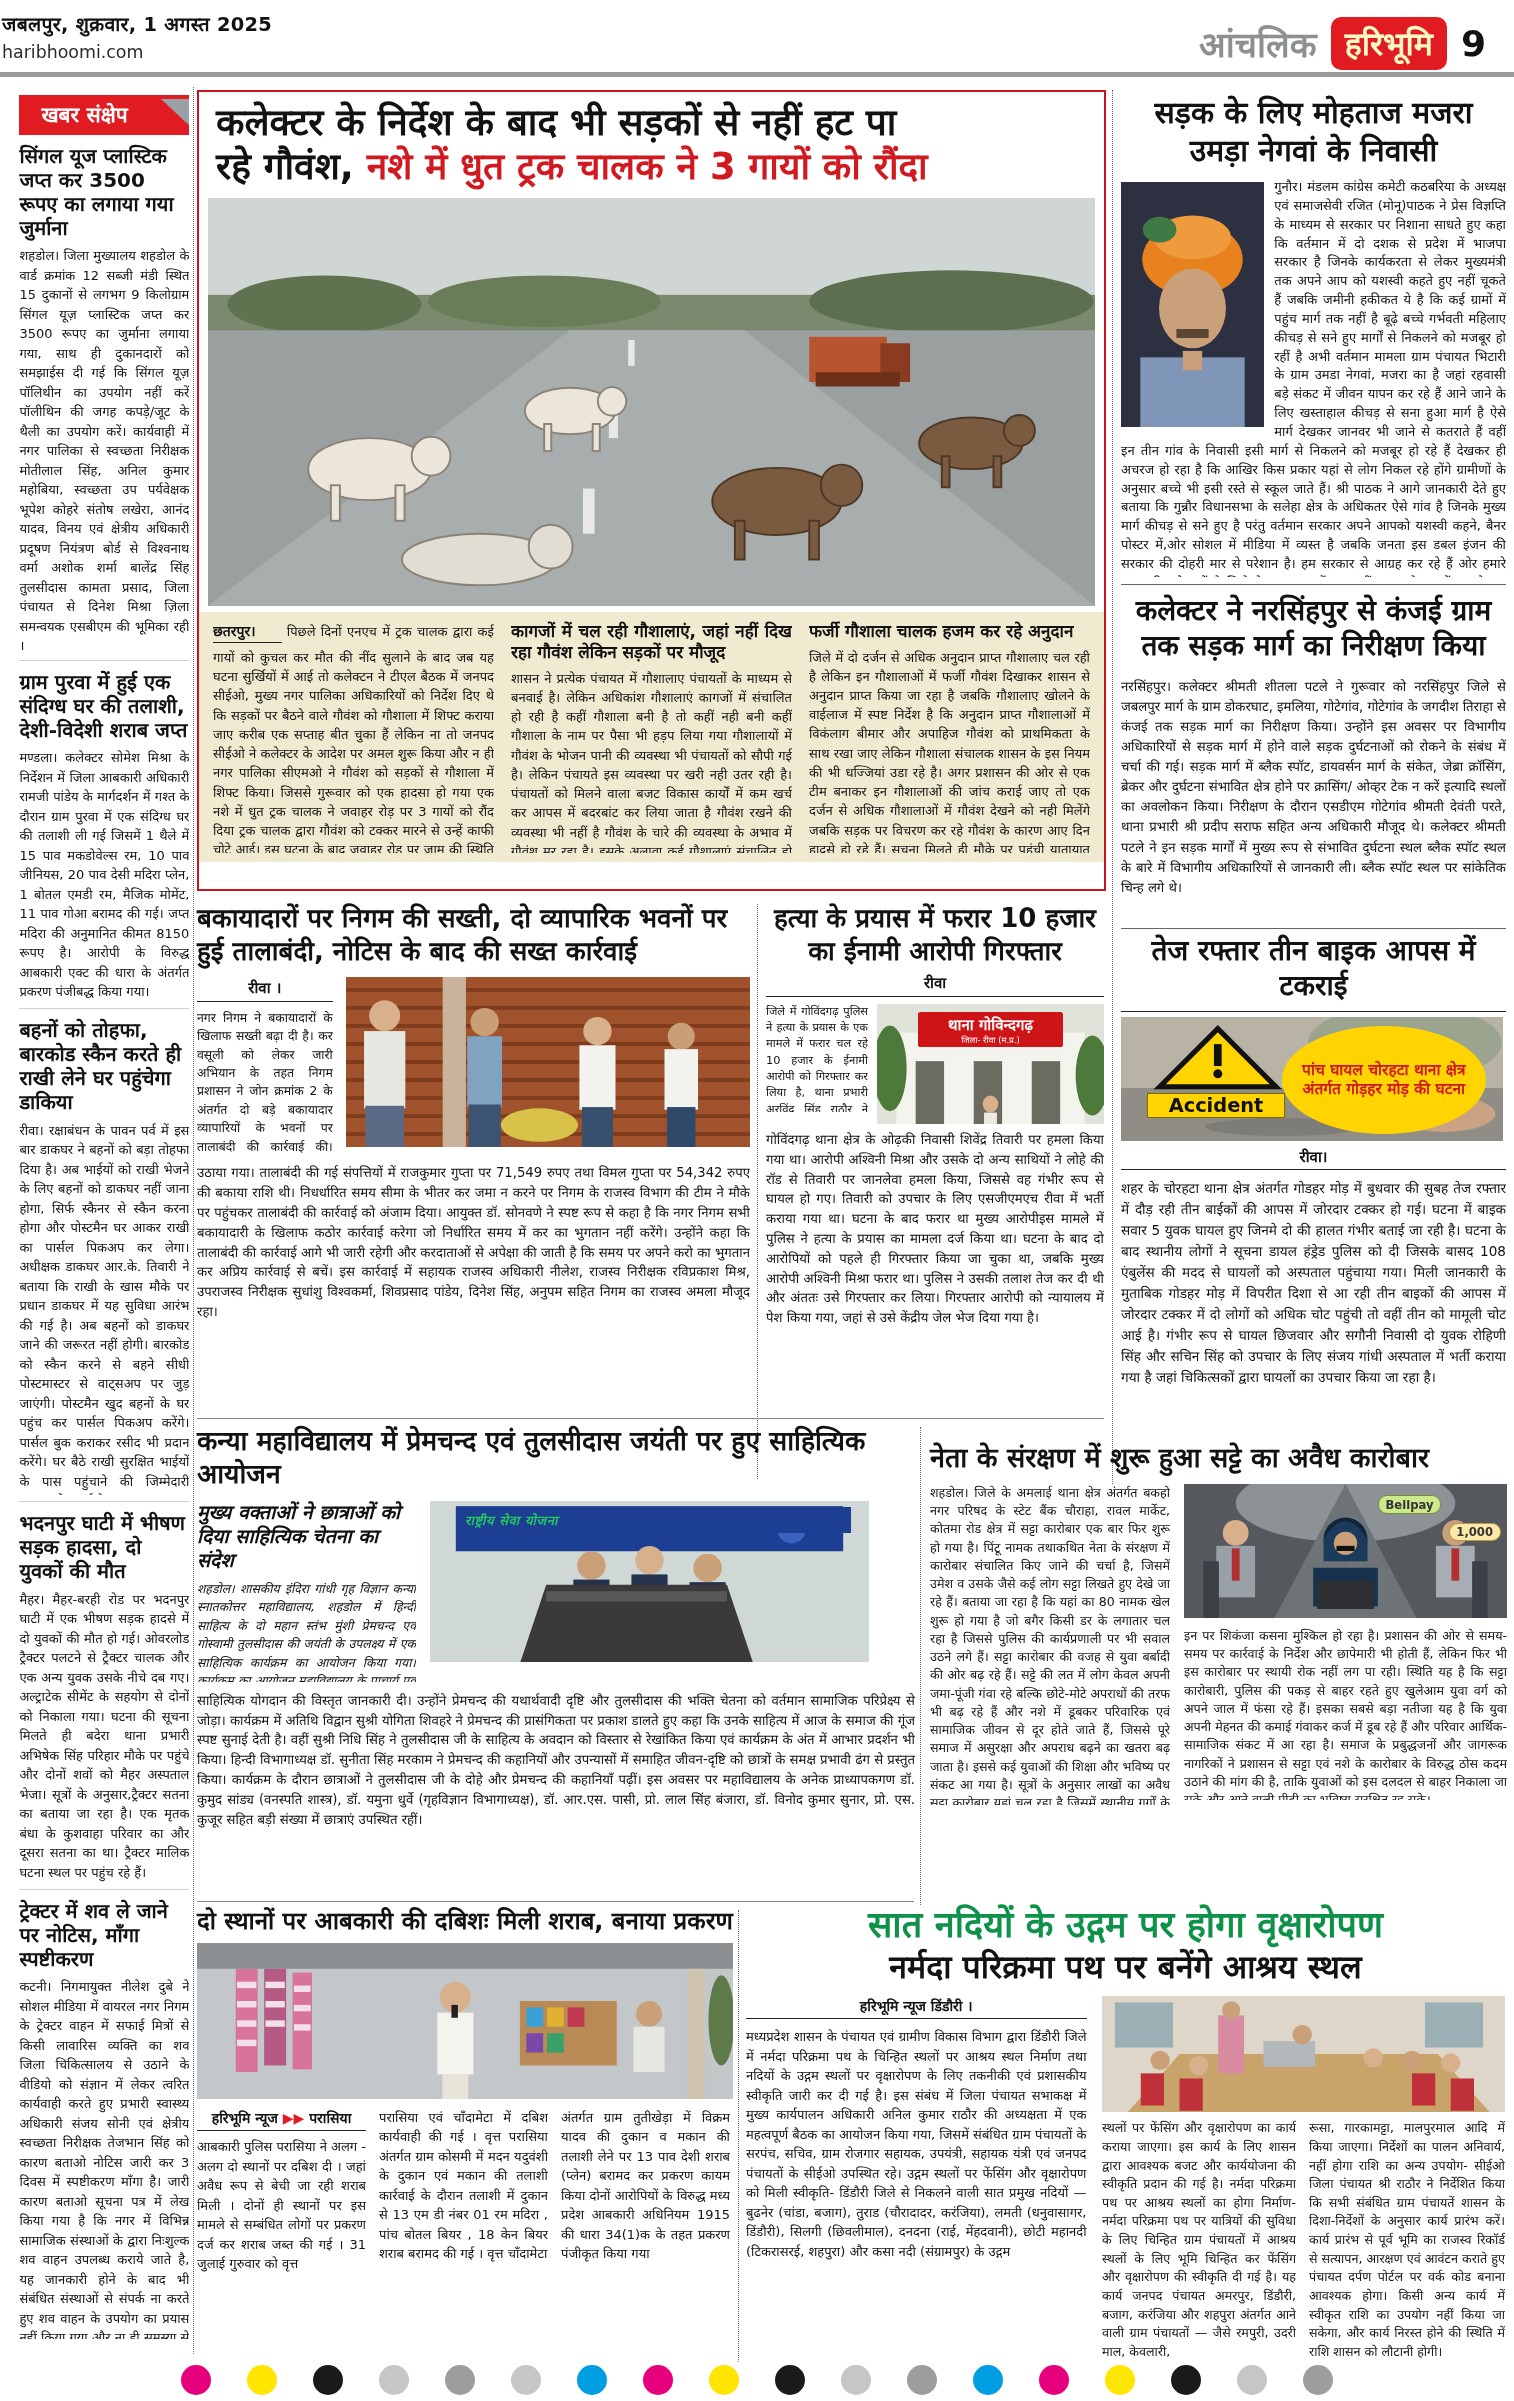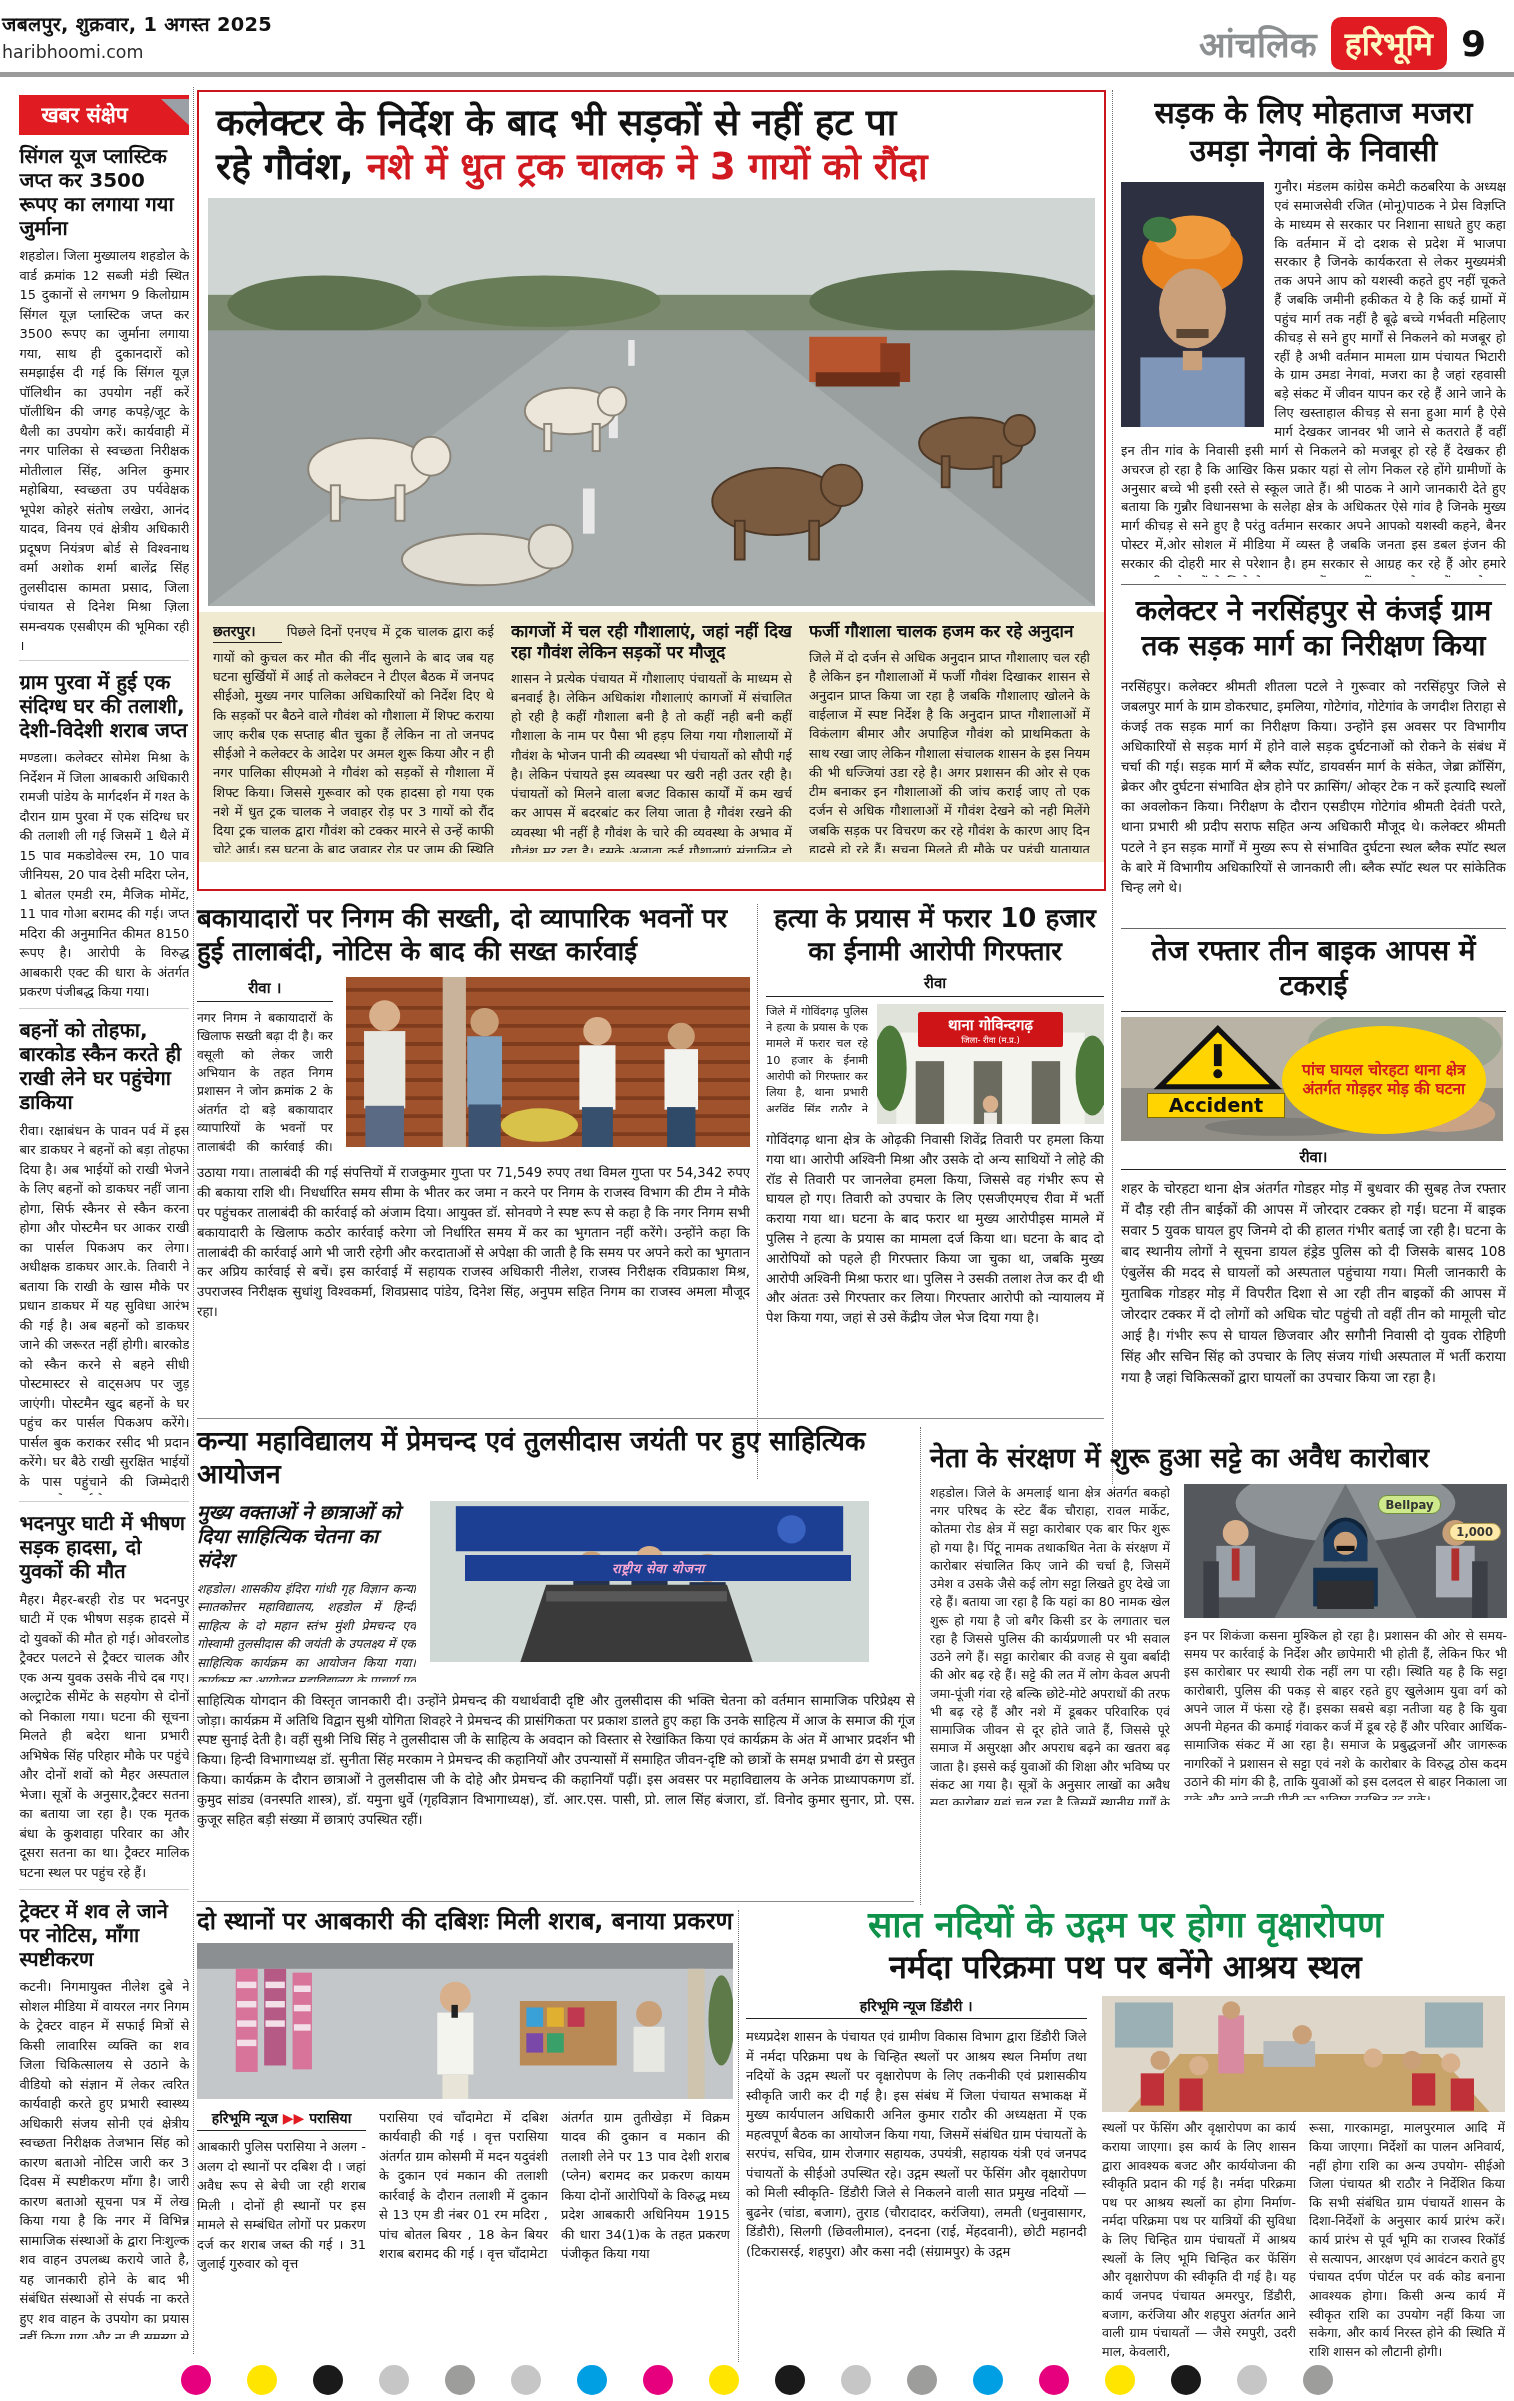--- a/index.html
+++ b/index.html
@@ -51,22 +51,22 @@
   .sign-red .l1{font-size:15px;font-weight:bold;}
   .sign-red .l2{font-size:8.4px;}
   .acc-plate{position:absolute;left:26px;top:76px;width:136px;background:#ffd400;color:#111;
              text-align:center;font-weight:bold;font-size:19.4px;border:1.9px solid #7a6a00;}
   .acc-badge{position:absolute;right:17px;top:9px;width:194px;height:97px;background:#ffd400;
              border-radius:50%;display:flex;align-items:center;justify-content:center;text-align:center;
              color:#d11920;font-weight:bold;font-size:15.5px;line-height:1.25;padding:5.2px;}
   .bubble{position:absolute;background:#cde98c;border:1.3px solid #6f8f3c;border-radius:9px;
           font-size:11.6px;font-weight:bold;color:#333;padding:1.3px 6.5px;}
   .bubble.y{background:#ffe9a8;border-color:#b39b4e;}
-  .banner-blue{position:absolute;left:8%;top:4%;width:88%;background:#1d3f93;color:#f9a8d4;text-align:center;
-               font-size:13px;font-weight:bold;padding:3.9px 0;letter-spacing:0.6px;margin-top:48px;}
+  .banner-blue{position:absolute;left:8%;top:4%;width:88%;background:#1d3f93;color:#22c55e;
+               font-size:13px;font-weight:bold;padding:3.9px 0;letter-spacing:0.6px;}
   
   .reg{left:0;top:2365px;width:1514px;display:flex;justify-content:center;gap:36px;}
   .dot{width:30px;height:30px;border-radius:50%;display:inline-block;}
 </style>
 </head>
 <body>
 
 <div id="page">
 
   <div class="abs" style="left:2px;top:10.3px;">

